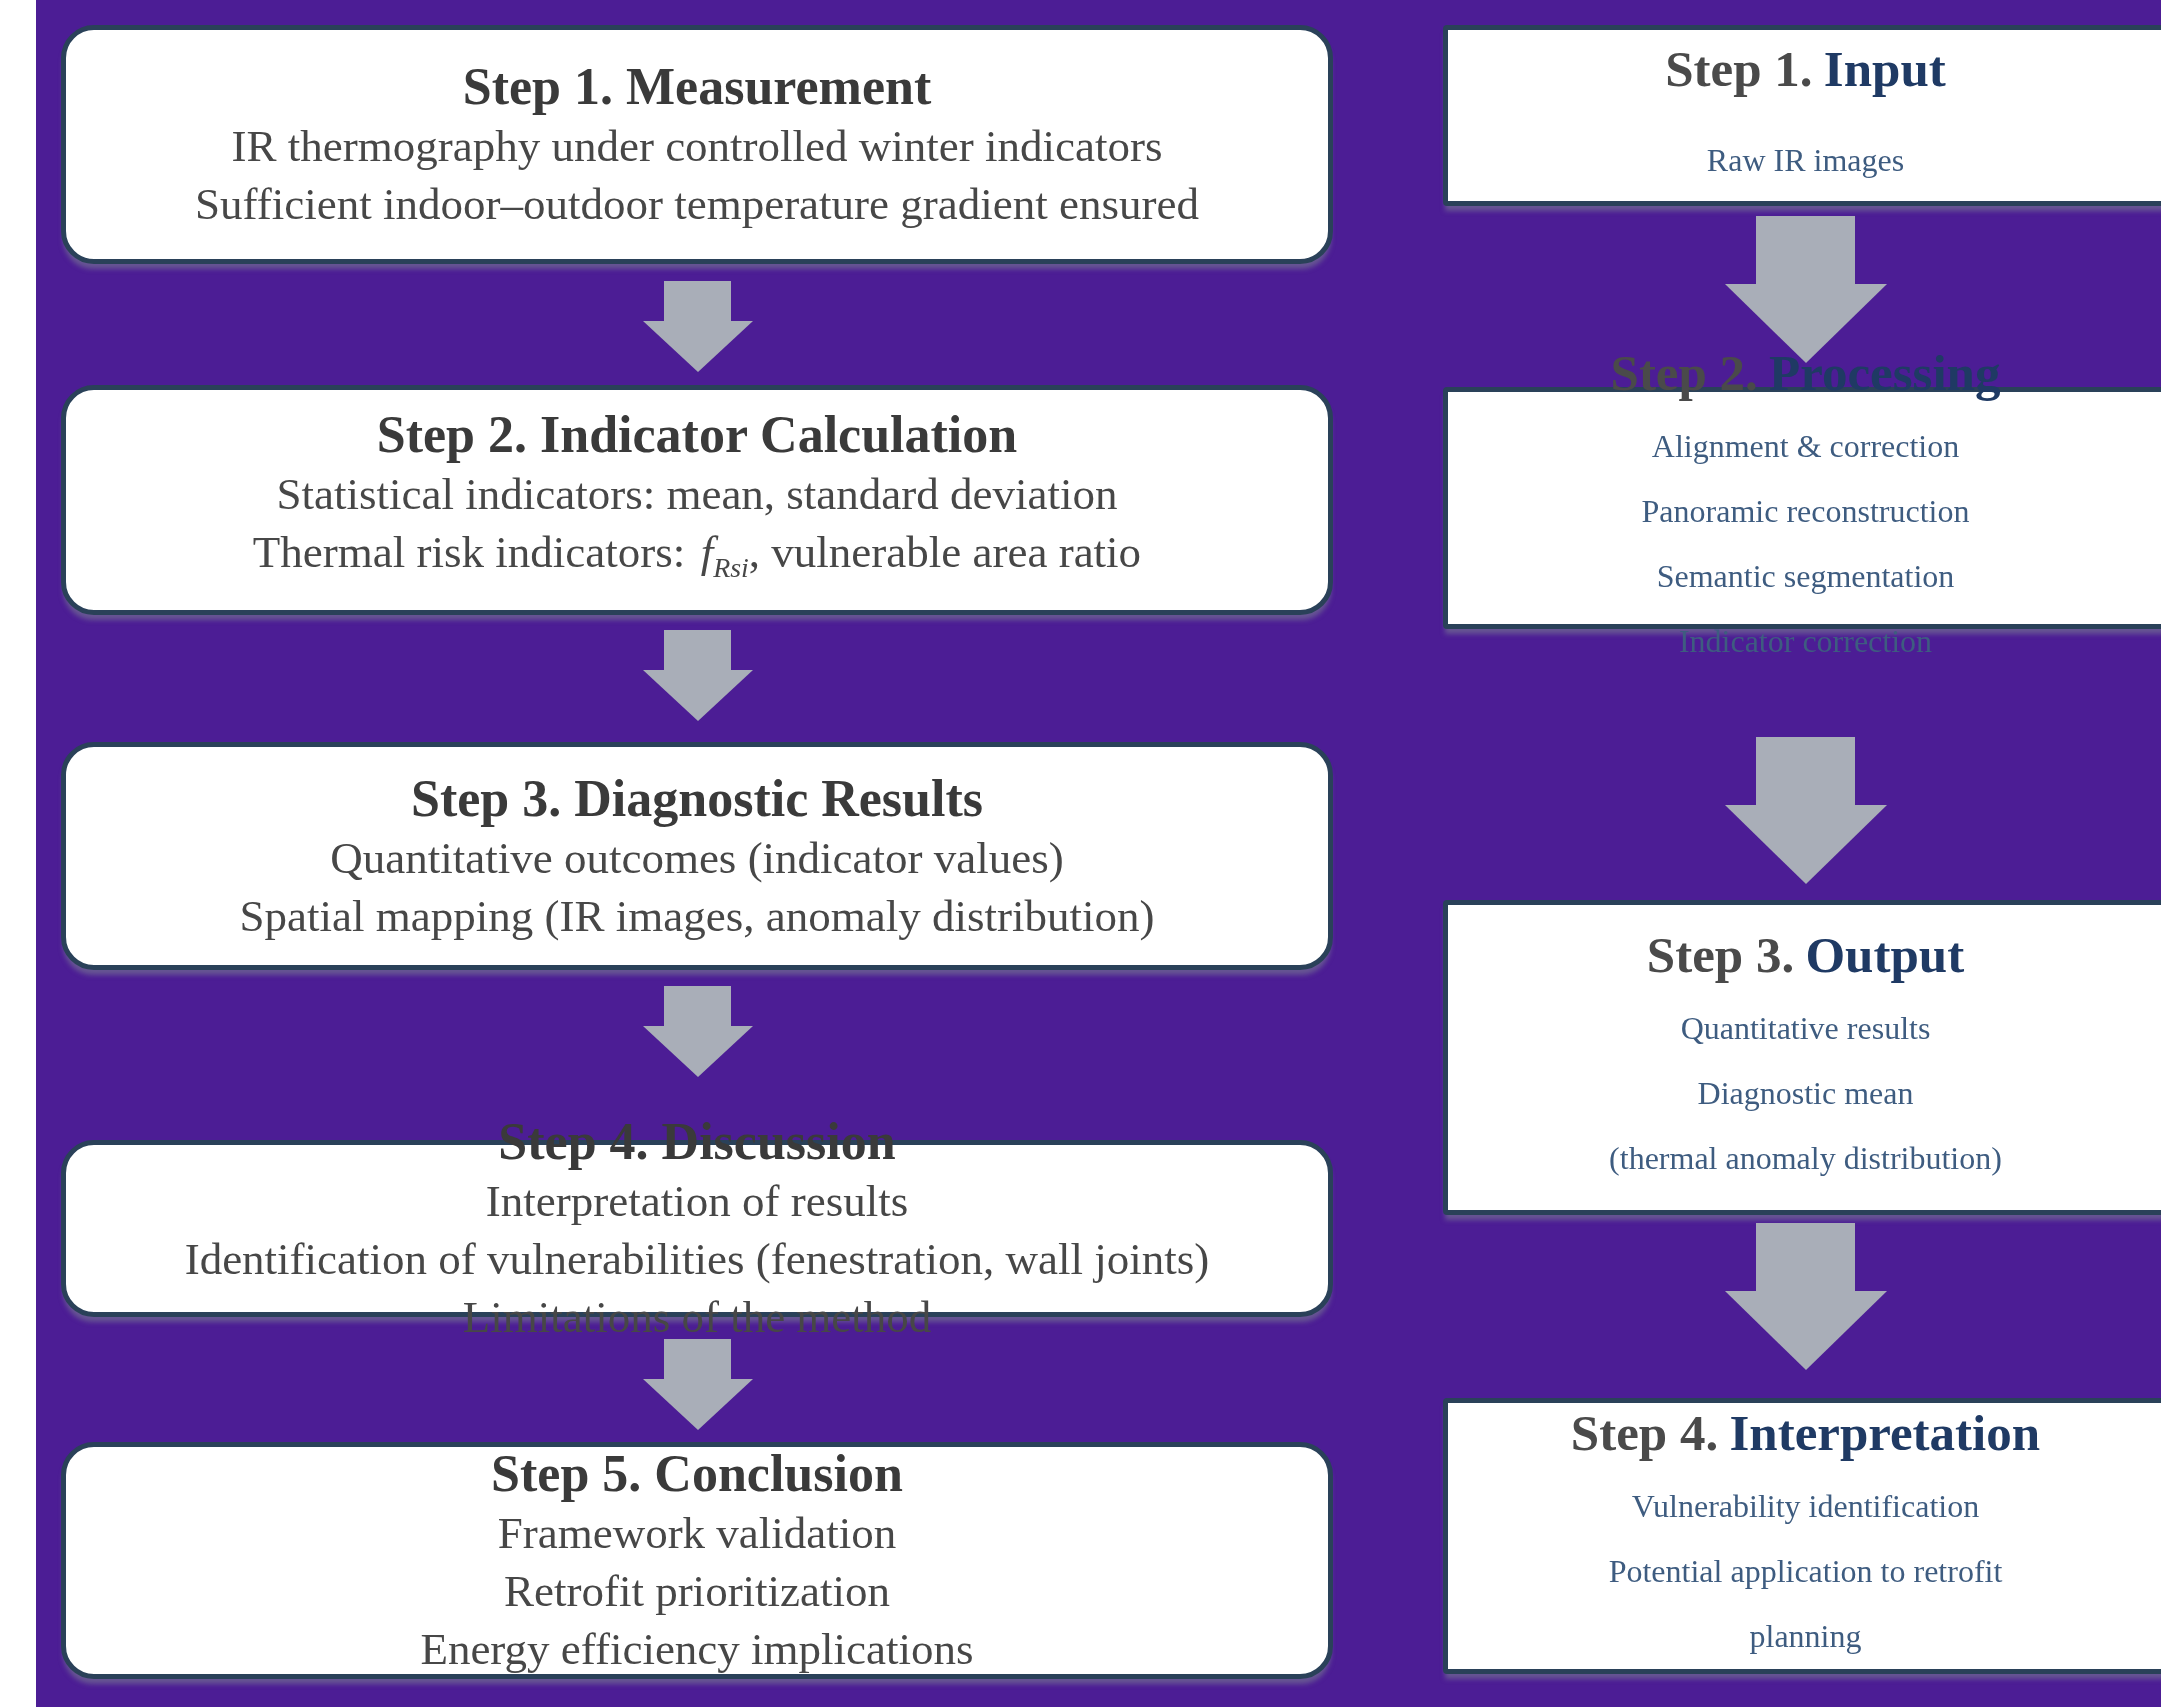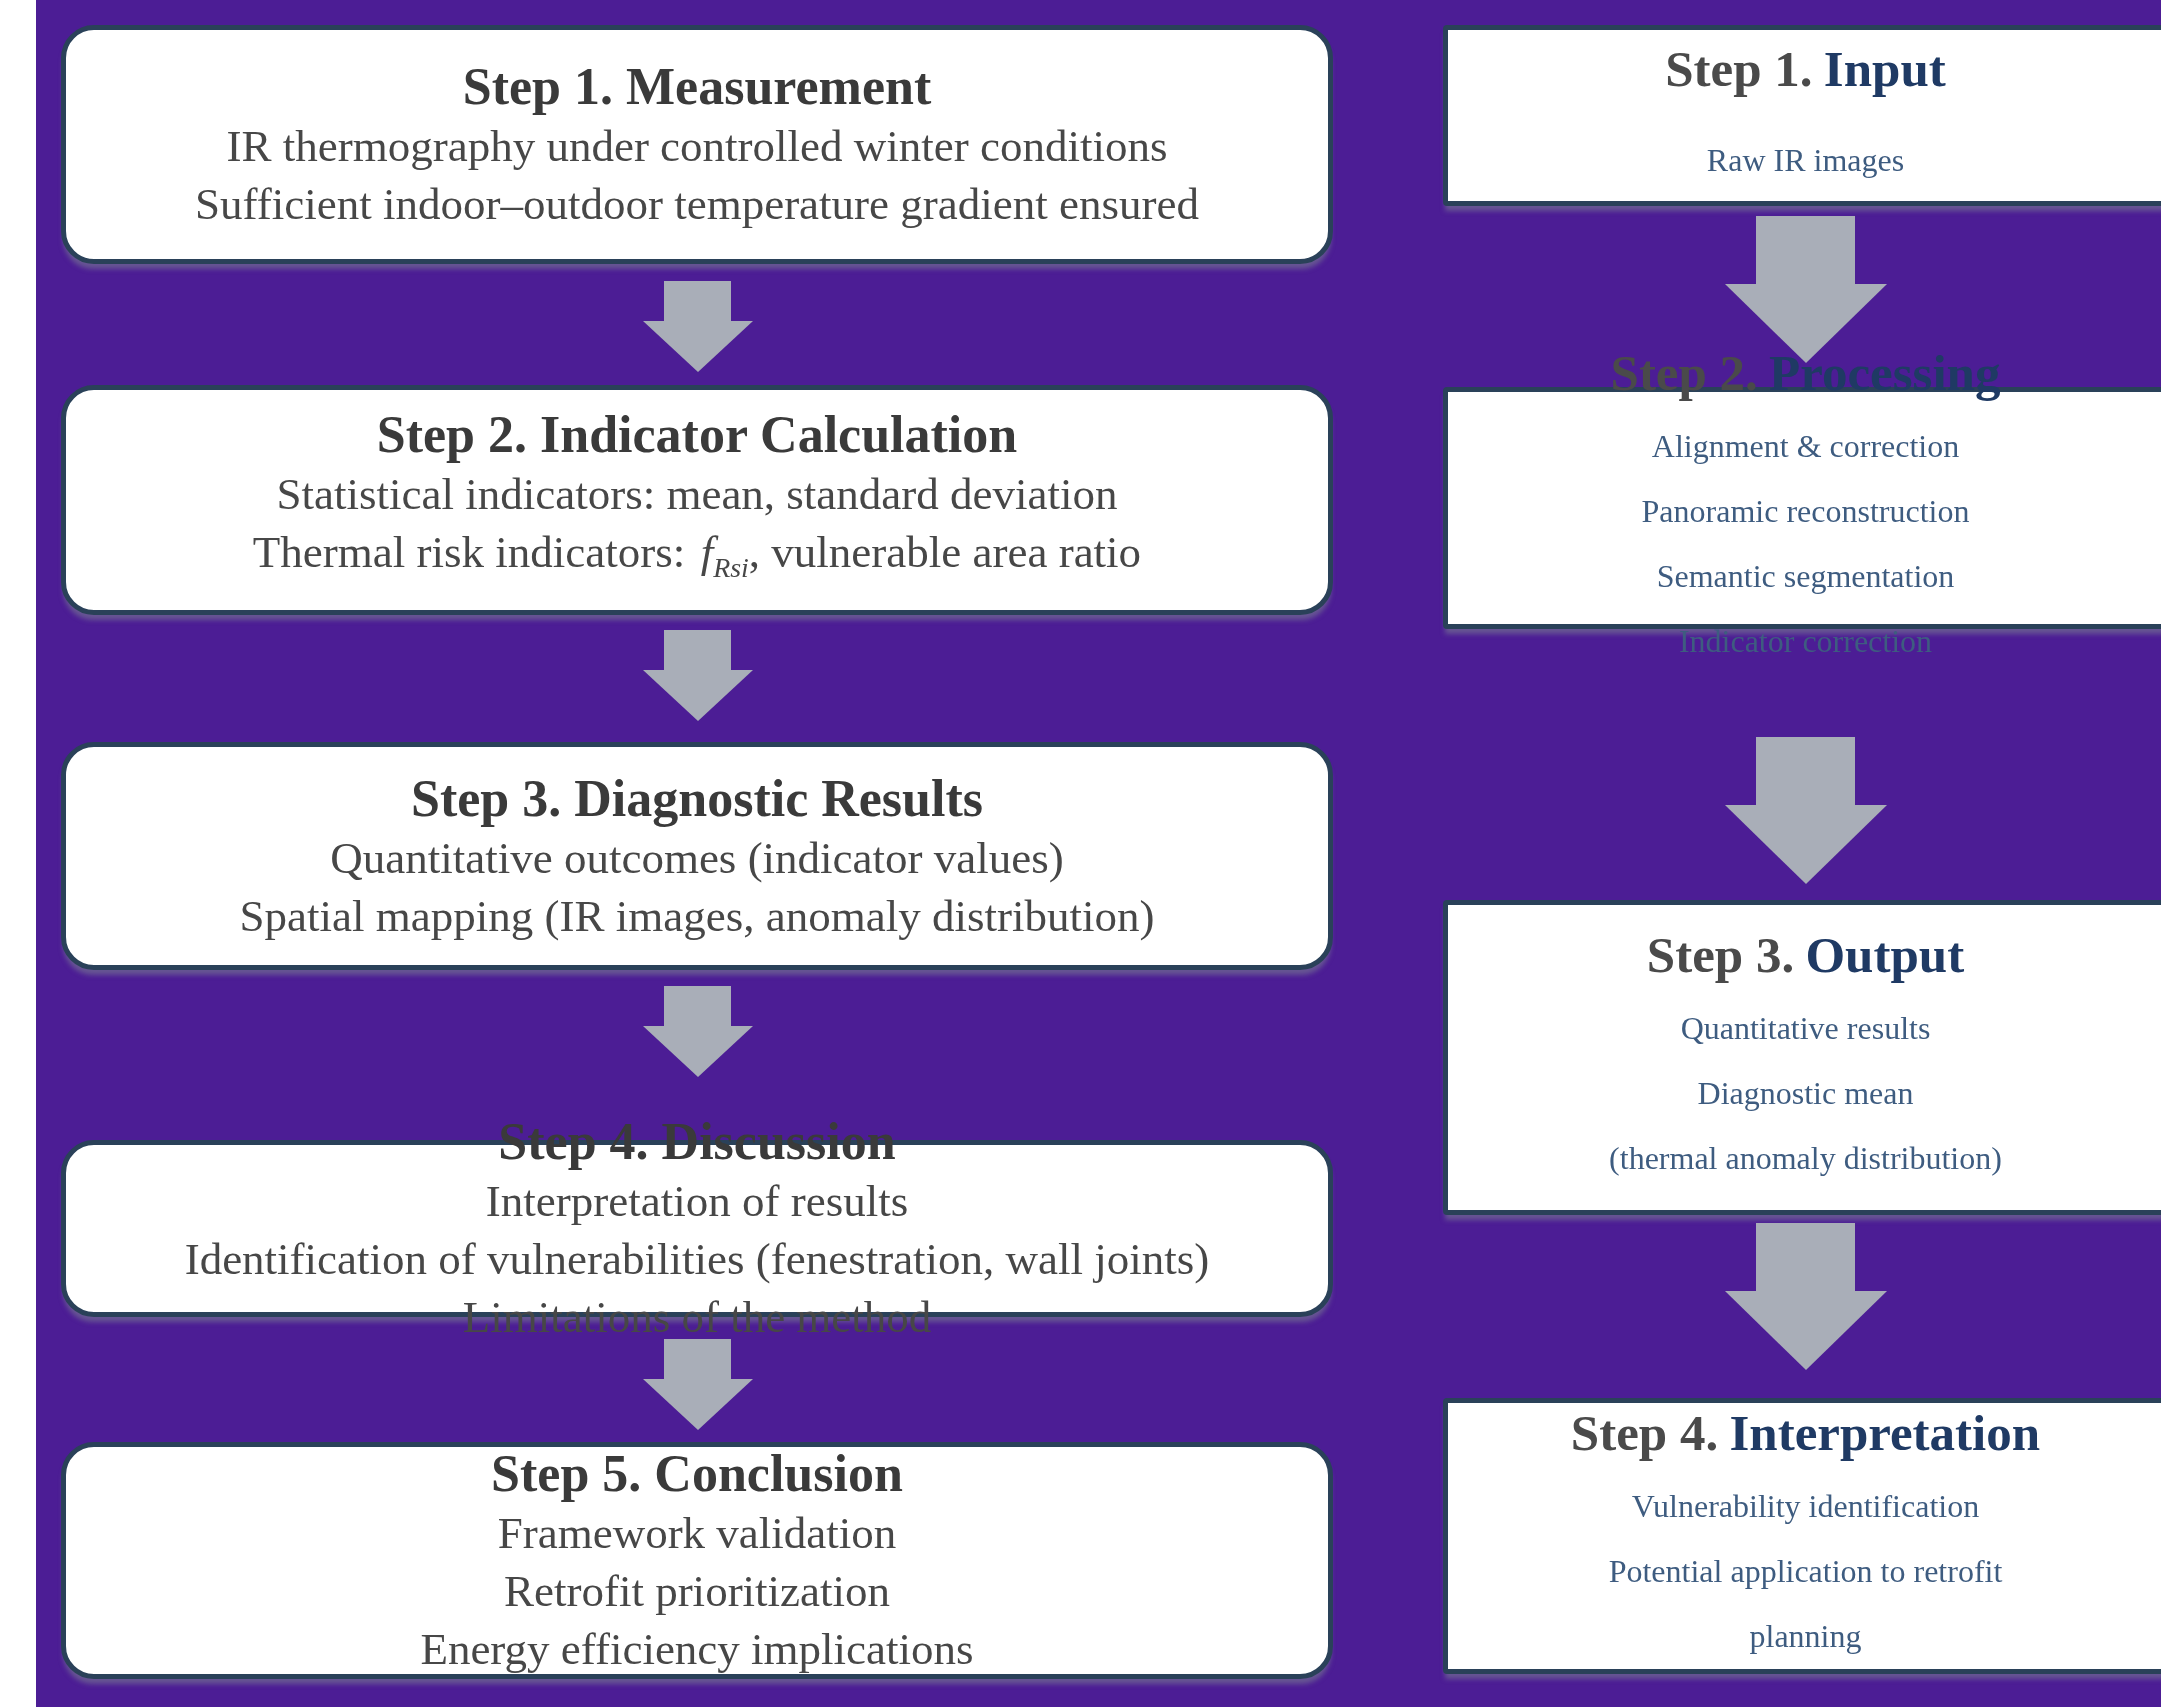--- a/index.html
+++ b/index.html
@@ -80,21 +80,21 @@
   .arrow.big .stem { width: 99px; height: 68px; }
   .arrow.big .head { border-width: 79px 81px 0 81px; }
 </style>
 </head>
 <body>
 
 <div class="canvas">
 
   <section class="box left-col" style="top:25px;height:239px">
     <div class="l-title">Step 1. Measurement</div>
-    <div class="l-line">IR thermography under controlled winter conditions</div>
+    <div class="l-line">IR thermography under controlled winter indicators</div>
     <div class="l-line">Sufficient indoor–outdoor temperature gradient ensured</div>
   </section>
 
   <div class="arrow small" style="top:281px">
     <div class="stem"></div>
     <div class="head"></div>
   </div>
 
   <section class="box left-col" style="top:385px;height:230px">
     <div class="l-title">Step 2. Indicator Calculation</div>

